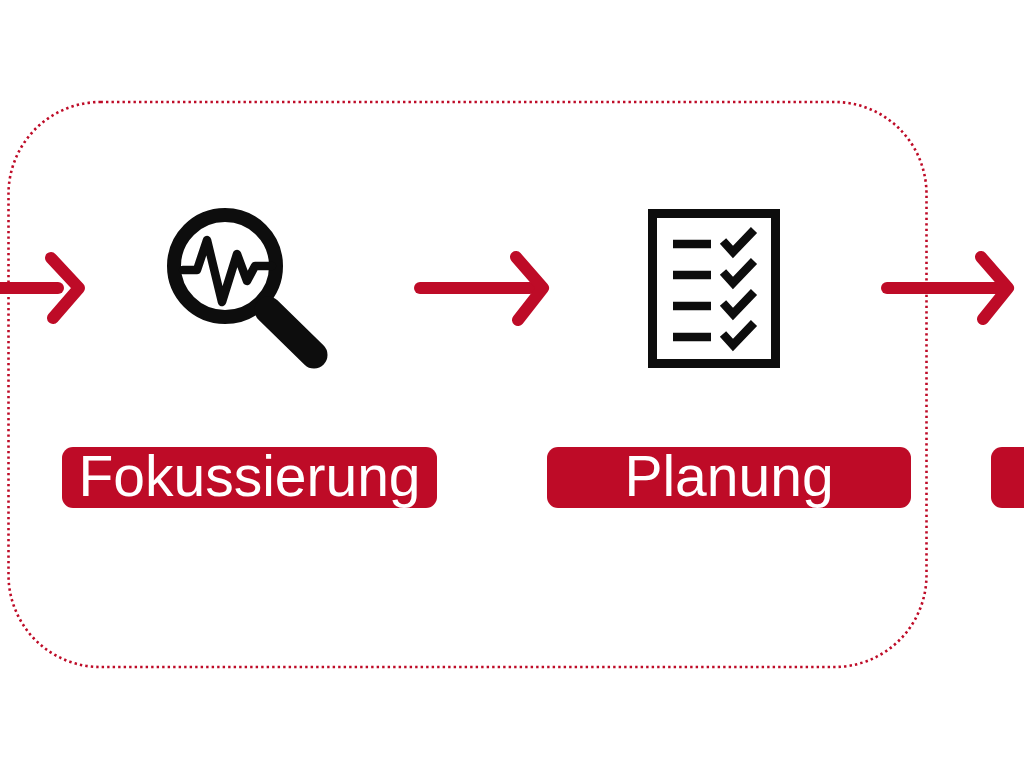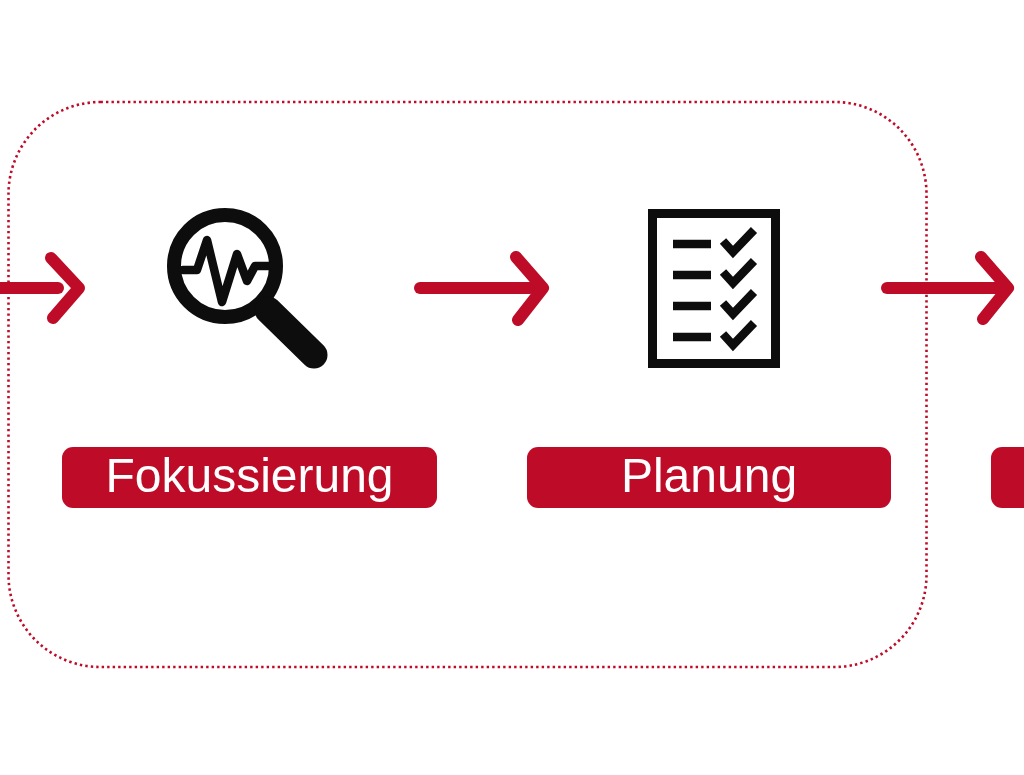--- a/index.html
+++ b/index.html
@@ -24,27 +24,27 @@
   .step-label {
     position: absolute;
     top: 447px;
     height: 61px;
     background: #BE0B27;
     border-radius: 11px;
     color: #ffffff;
     display: flex;
     align-items: center;
     justify-content: center;
-    font-size: 48px;
+    font-size: 57px;
     font-weight: 400;
     white-space: nowrap;
     letter-spacing: 0;
   }
   #label-fokussierung { left: 62px;  width: 375px; }
-  #label-planung      { left: 527px; width: 364px; text-align: center; }
+  #label-planung      { left: 547px; width: 364px; text-align: center; }
   #label-next-partial { left: 991px; width: 80px; }
   .label-text {
     position: relative;
     top: -2px;
   }
 </style>
 </head>
 <body>
 
 <svg class="stage" viewBox="0 0 1024 775" aria-hidden="true">

